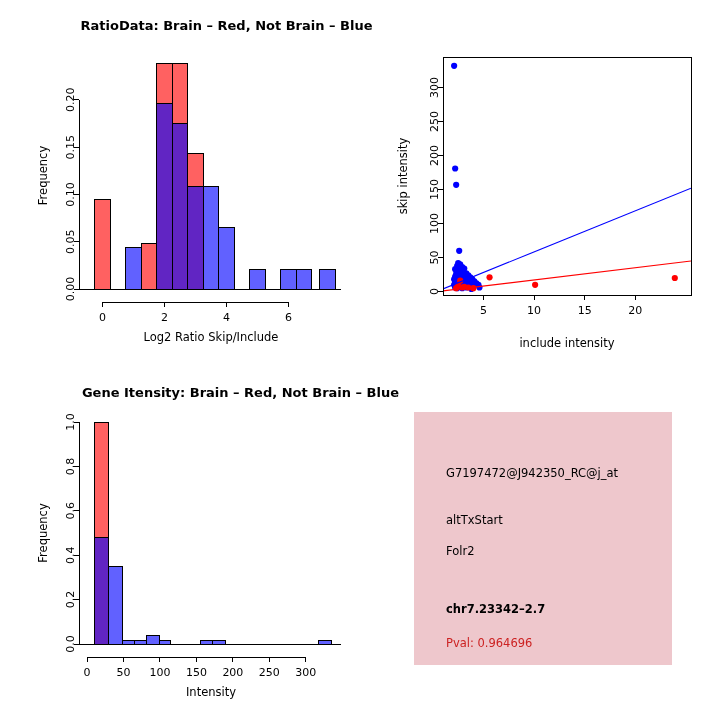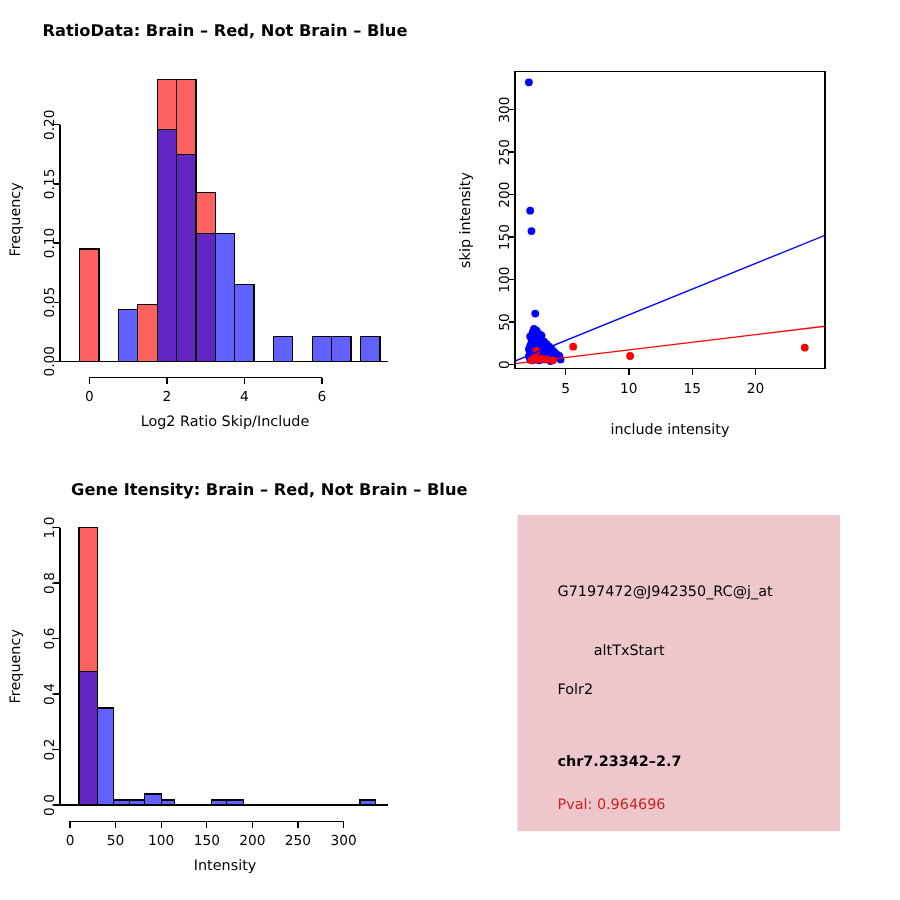--- a/index.html
+++ b/index.html
@@ -9,20 +9,21 @@
   }
   body {
     width: 720px;
     height: 720px;
     font-family: "DejaVu Sans", sans-serif;
     position: relative;
     overflow: hidden;
   }
   .panel {
     position: absolute;
+    padding-left: 31px;
   }
   .panel-title {
     position: absolute;
     width: 100%;
     text-align: center;
     font-weight: bold;
     font-size: 13px;
     color: #000;
     white-space: nowrap;
   }
@@ -269,21 +270,21 @@
         <text x="193.7142857142857" y="314" class="tick-label" text-anchor="middle">15</text>
         <line x1="244.32653061224488" y1="295" x2="244.32653061224488" y2="300" class="tick-line"></line>
         <text x="244.32653061224488" y="314" class="tick-label" text-anchor="middle">20</text>
       </g>
       <text x="176" y="347" class="axis-title" text-anchor="middle">include intensity</text>
       <text x="16" y="176" class="axis-title" text-anchor="middle" transform="rotate(-90,16,176)">skip intensity</text>
     </svg>
 </div>
 
 <div class="panel" style="left:0px; top:360px; width:360px; height:360px;">
-  <div class="panel-title" style="top:25px; text-align:right; padding-left:14px;">Gene Itensity: Brain – Red, Not Brain – Blue</div>
+  <div class="panel-title" style="top:25px; text-align:center; padding-left:14px;">Gene Itensity: Brain – Red, Not Brain – Blue</div>
   <svg id="svg-gene" width="360" height="360">
       <g style="isolation:isolate; mix-blend-mode:normal;">
         <rect x="63.294117647058826" y="62" width="14.588235294117638" height="222" fill="#ff0000" fill-opacity="0.62" class="bar"></rect>
         <rect x="63.294117647058826" y="177.44" width="14.588235294117638" height="106.56" fill="#0000ff" fill-opacity="0.62" class="bar"></rect>
         <rect x="77.88235294117646" y="206.3" width="13.129411764705878" height="77.69999999999999" fill="#0000ff" fill-opacity="0.62" class="bar"></rect>
         <rect x="91.01176470588234" y="280.004" width="12.400000000000006" height="3.995999999999981" fill="#0000ff" fill-opacity="0.62" class="bar"></rect>
         <rect x="103.41176470588235" y="280.004" width="12.400000000000006" height="3.995999999999981" fill="#0000ff" fill-opacity="0.62" class="bar"></rect>
         <rect x="115.81176470588235" y="275.12" width="13.129411764705878" height="8.879999999999995" fill="#0000ff" fill-opacity="0.62" class="bar"></rect>
         <rect x="128.94117647058823" y="280.004" width="10.941176470588232" height="3.995999999999981" fill="#0000ff" fill-opacity="0.62" class="bar"></rect>
         <rect x="169.05882352941177" y="280.004" width="12.399999999999977" height="3.995999999999981" fill="#0000ff" fill-opacity="0.62" class="bar"></rect>
@@ -336,18 +337,18 @@
       </g>
       <line x1="48" y1="284" x2="310" y2="284" class="axis-line"></line>
       <text x="180" y="336" class="axis-title" text-anchor="middle">Intensity</text>
       <text x="16" y="173" class="axis-title" text-anchor="middle" transform="rotate(-90,16,173)">Frequency</text>
     </svg>
 </div>
 
 <div class="infobox">
   <div class="infobox-inner">
     <div class="info-line" style="top:54px;">G7197472@J942350_RC@j_at</div>
-    <div class="info-line" style="top:101px;margin-left:29px;">altTxStart</div>
+    <div class="info-line" style="top:101px;">altTxStart</div>
     <div class="info-line" style="top:132px;">Folr2</div>
     <div class="info-line" style="top:190px;font-weight:bold;">chr7.23342–2.7</div>
     <div class="info-line info-pval" style="top:224px;">Pval: 0.964696</div>
   </div>
 </div>
 
 </body></html>

